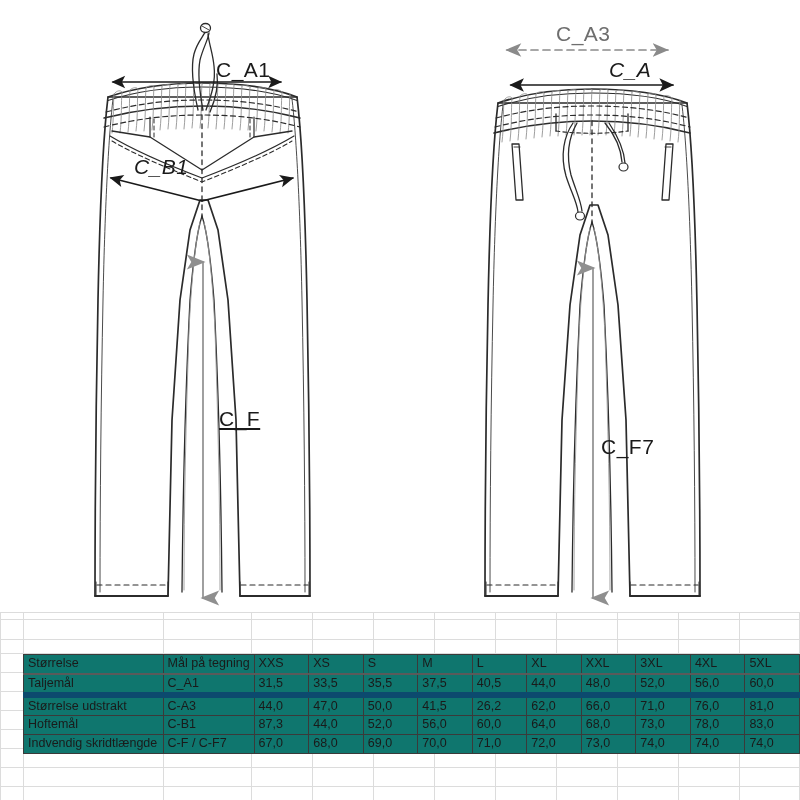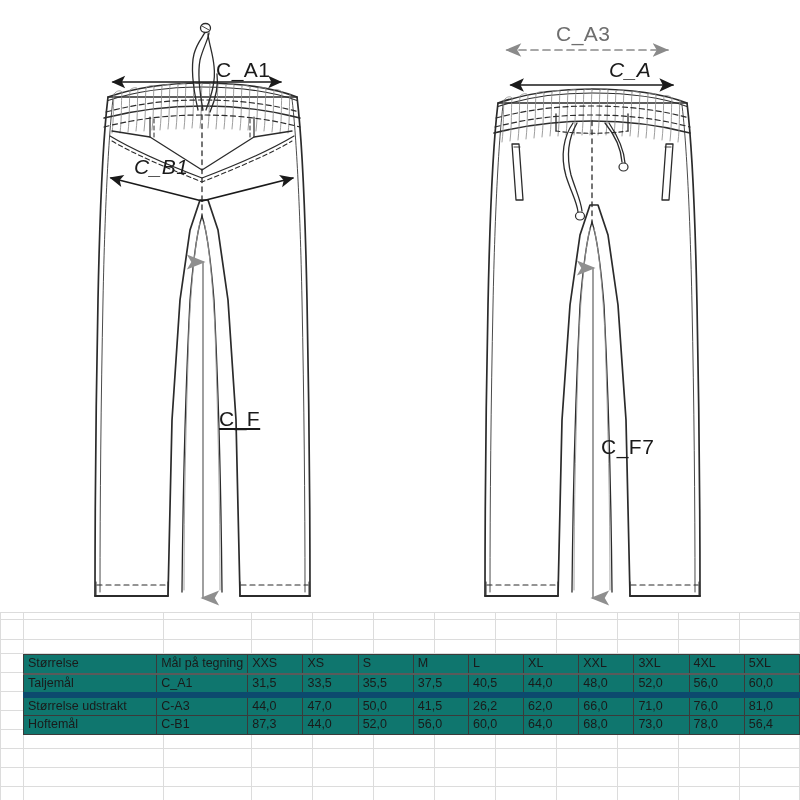--- a/index.html
+++ b/index.html
@@ -445,18 +445,32 @@
           <td class="lbl">C-B1</td>
           <td class="sz">87,3</td>
           <td class="sz">44,0</td>
           <td class="sz">52,0</td>
           <td class="sz">56,0</td>
           <td class="sz">60,0</td>
           <td class="sz">64,0</td>
           <td class="sz">68,0</td>
           <td class="sz">73,0</td>
           <td class="sz">78,0</td>
-          <td class="sz">56,4</td>
+          <td class="sz">83,0</td>
+        </tr>
+        <tr>
+          <td class="lbl">Indvendig skridtlængde</td>
+          <td class="lbl">C-F / C-F7</td>
+          <td class="sz">67,0</td>
+          <td class="sz">68,0</td>
+          <td class="sz">69,0</td>
+          <td class="sz">70,0</td>
+          <td class="sz">71,0</td>
+          <td class="sz">72,0</td>
+          <td class="sz">73,0</td>
+          <td class="sz">74,0</td>
+          <td class="sz">74,0</td>
+          <td class="sz">74,0</td>
         </tr>
       </tbody>
     </table>
   </div>
 </div>
 
 </body></html>

